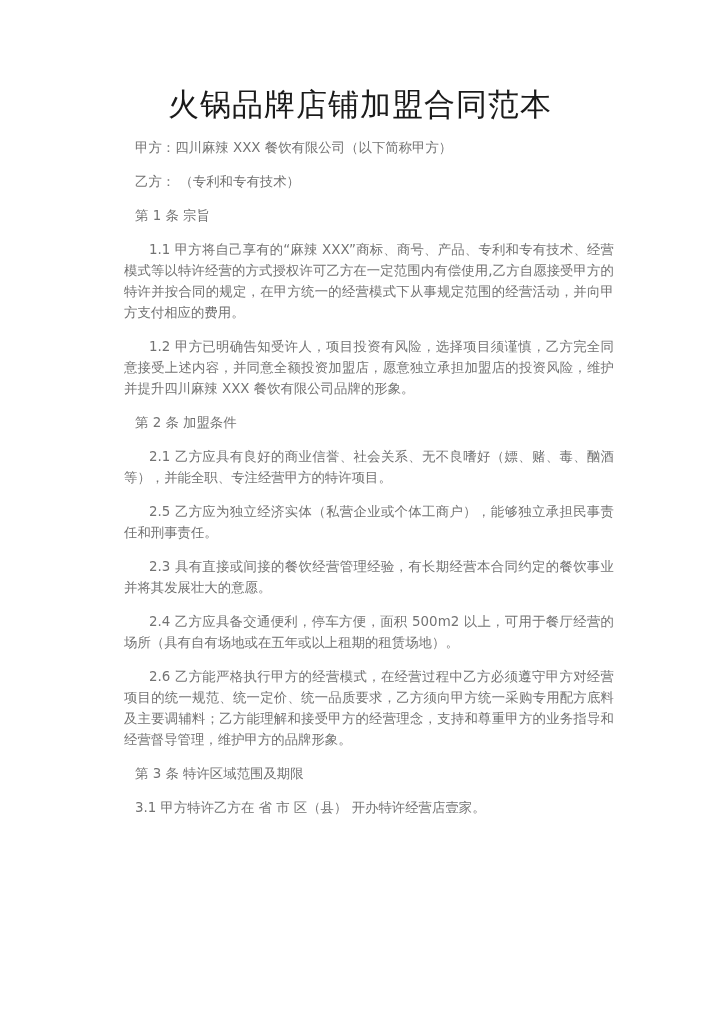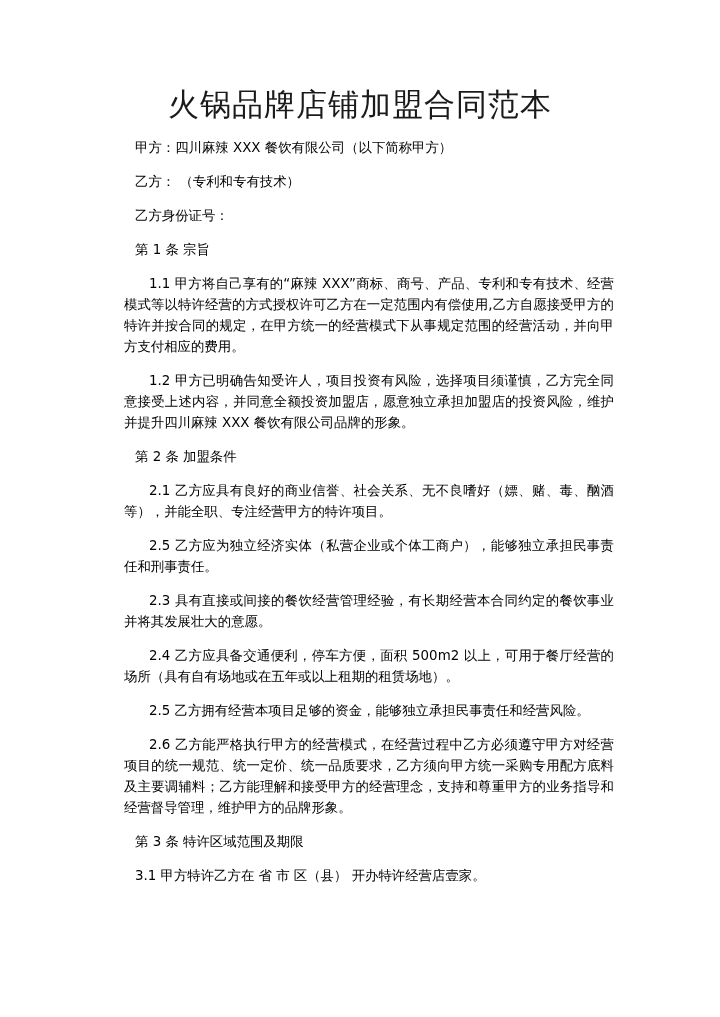--- a/index.html
+++ b/index.html
@@ -9,44 +9,42 @@
     color: #222222;
   }
   .page { position: absolute; left: 0; top: 0; width: 720px; height: 1017px; background: #fff; }
   .title {
     position: absolute; left: 0; top: 84px; width: 720px; text-align: center;
     font-family: "DejaVu Serif", "Liberation Serif", serif;
     font-size: 31px; line-height: 40px; color: #1a1a1a; letter-spacing: 1px;
   }
   .body {
     position: absolute; left: 108px; top: 137px; width: 506px;
-    font-size: 13.4px; line-height: 21px; color: #000000;
+    font-size: 13.4px; line-height: 21px; color: #737373;
   }
   .line { margin: 0; padding-left: 27px; height: 21px; white-space: nowrap; margin-bottom: 13px; }
   .para { margin: 0 0 13px 16px; text-indent: 25px; text-align: justify; }
 </style>
 </head>
 <body>
 
 <div class="page">
   <div class="title">火锅品牌店铺加盟合同范本</div>
 
   <div class="body">
     <p class="line">甲方：四川麻辣 XXX 餐饮有限公司（以下简称甲方）</p>
     <p class="line">乙方：  （专利和专有技术）</p>
-    <p class="line">乙方身份证号：</p>
 
     <p class="line">第 1 条  宗旨</p>
     <p class="para">1.1 甲方将自己享有的“麻辣 XXX”商标、商号、产品、专利和专有技术、经营模式等以特许经营的方式授权许可乙方在一定范围内有偿使用,乙方自愿接受甲方的特许并按合同的规定，在甲方统一的经营模式下从事规定范围的经营活动，并向甲方支付相应的费用。</p>
     <p class="para">1.2 甲方已明确告知受许人，项目投资有风险，选择项目须谨慎，乙方完全同意接受上述内容，并同意全额投资加盟店，愿意独立承担加盟店的投资风险，维护并提升四川麻辣 XXX 餐饮有限公司品牌的形象。</p>
 
     <p class="line">第 2 条  加盟条件</p>
     <p class="para">2.1 乙方应具有良好的商业信誉、社会关系、无不良嗜好（嫖、赌、毒、酗酒等），并能全职、专注经营甲方的特许项目。</p>
     <p class="para">2.5 乙方应为独立经济实体（私营企业或个体工商户），能够独立承担民事责任和刑事责任。</p>
     <p class="para">2.3 具有直接或间接的餐饮经营管理经验，有长期经营本合同约定的餐饮事业并将其发展壮大的意愿。</p>
     <p class="para">2.4 乙方应具备交通便利，停车方便，面积 500m2 以上，可用于餐厅经营的场所（具有自有场地或在五年或以上租期的租赁场地）。</p>
-    <p class="para">2.5 乙方拥有经营本项目足够的资金，能够独立承担民事责任和经营风险。</p>
     <p class="para">2.6 乙方能严格执行甲方的经营模式，在经营过程中乙方必须遵守甲方对经营项目的统一规范、统一定价、统一品质要求，乙方须向甲方统一采购专用配方底料及主要调辅料；乙方能理解和接受甲方的经营理念，支持和尊重甲方的业务指导和经营督导管理，维护甲方的品牌形象。</p>
 
     <p class="line">第 3 条  特许区域范围及期限</p>
     <p class="line">3.1 甲方特许乙方在  省  市  区（县）  开办特许经营店壹家。</p>
   </div>
 </div>
 
 </body></html>

